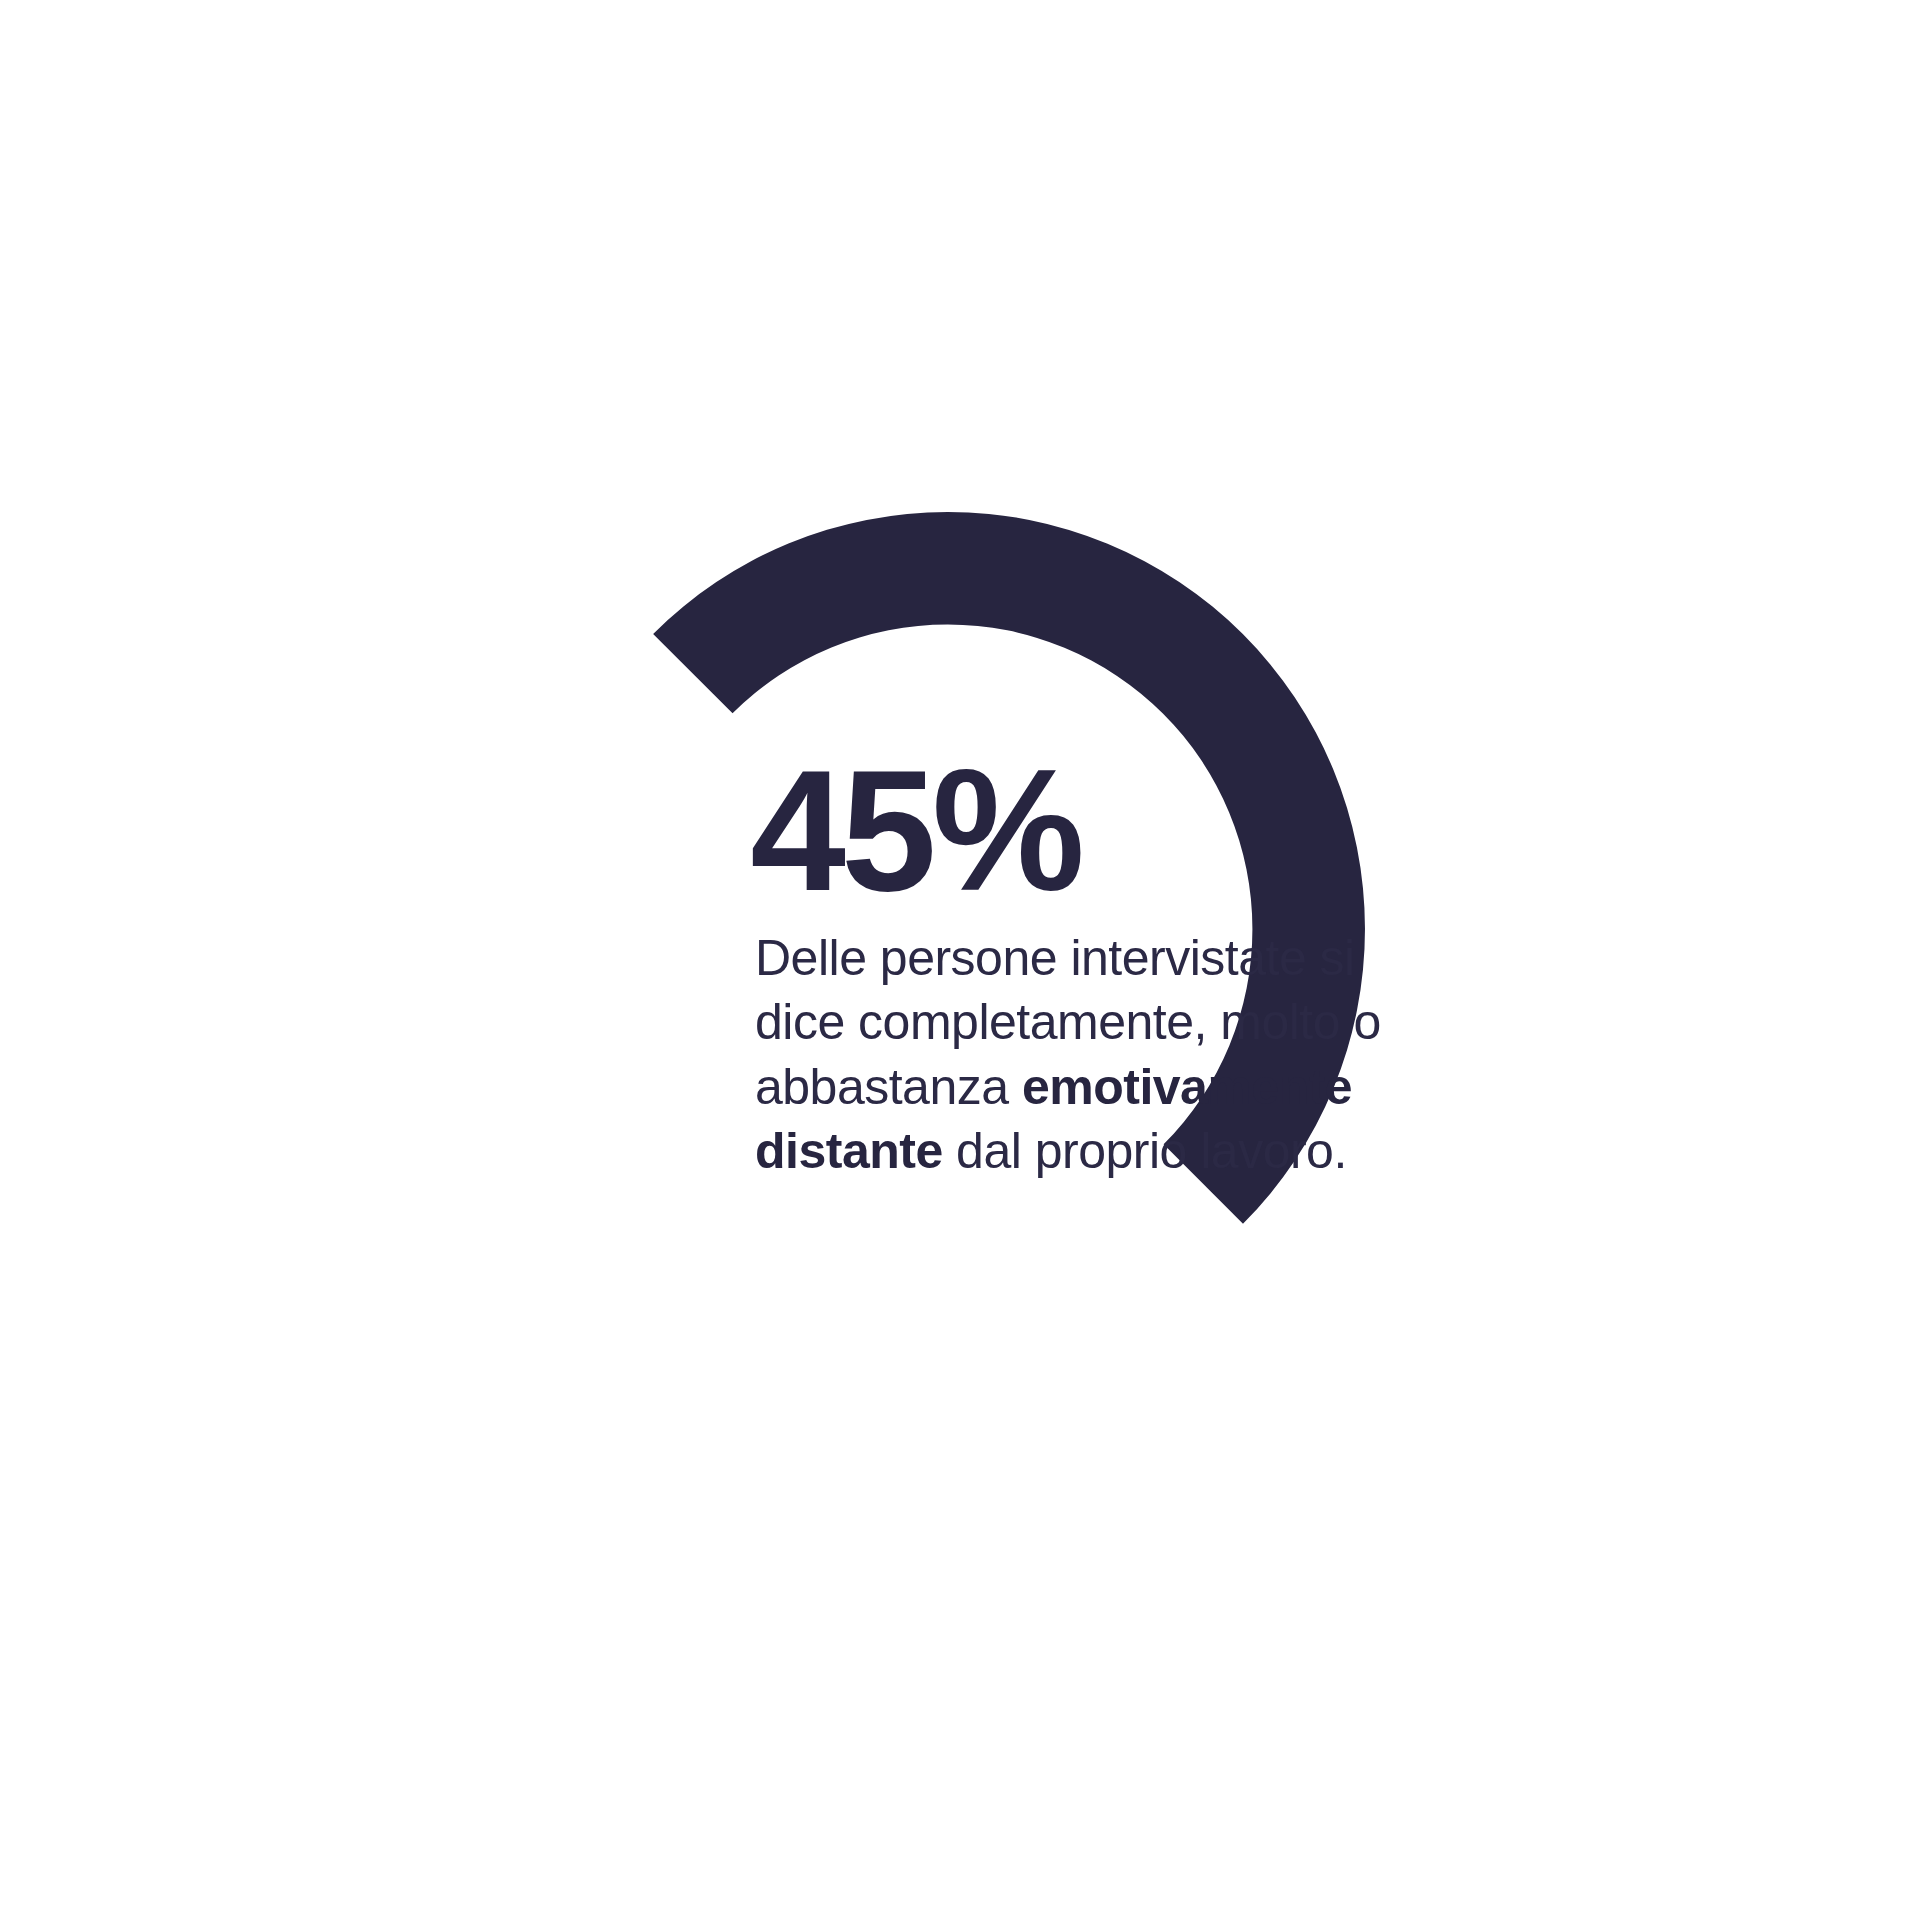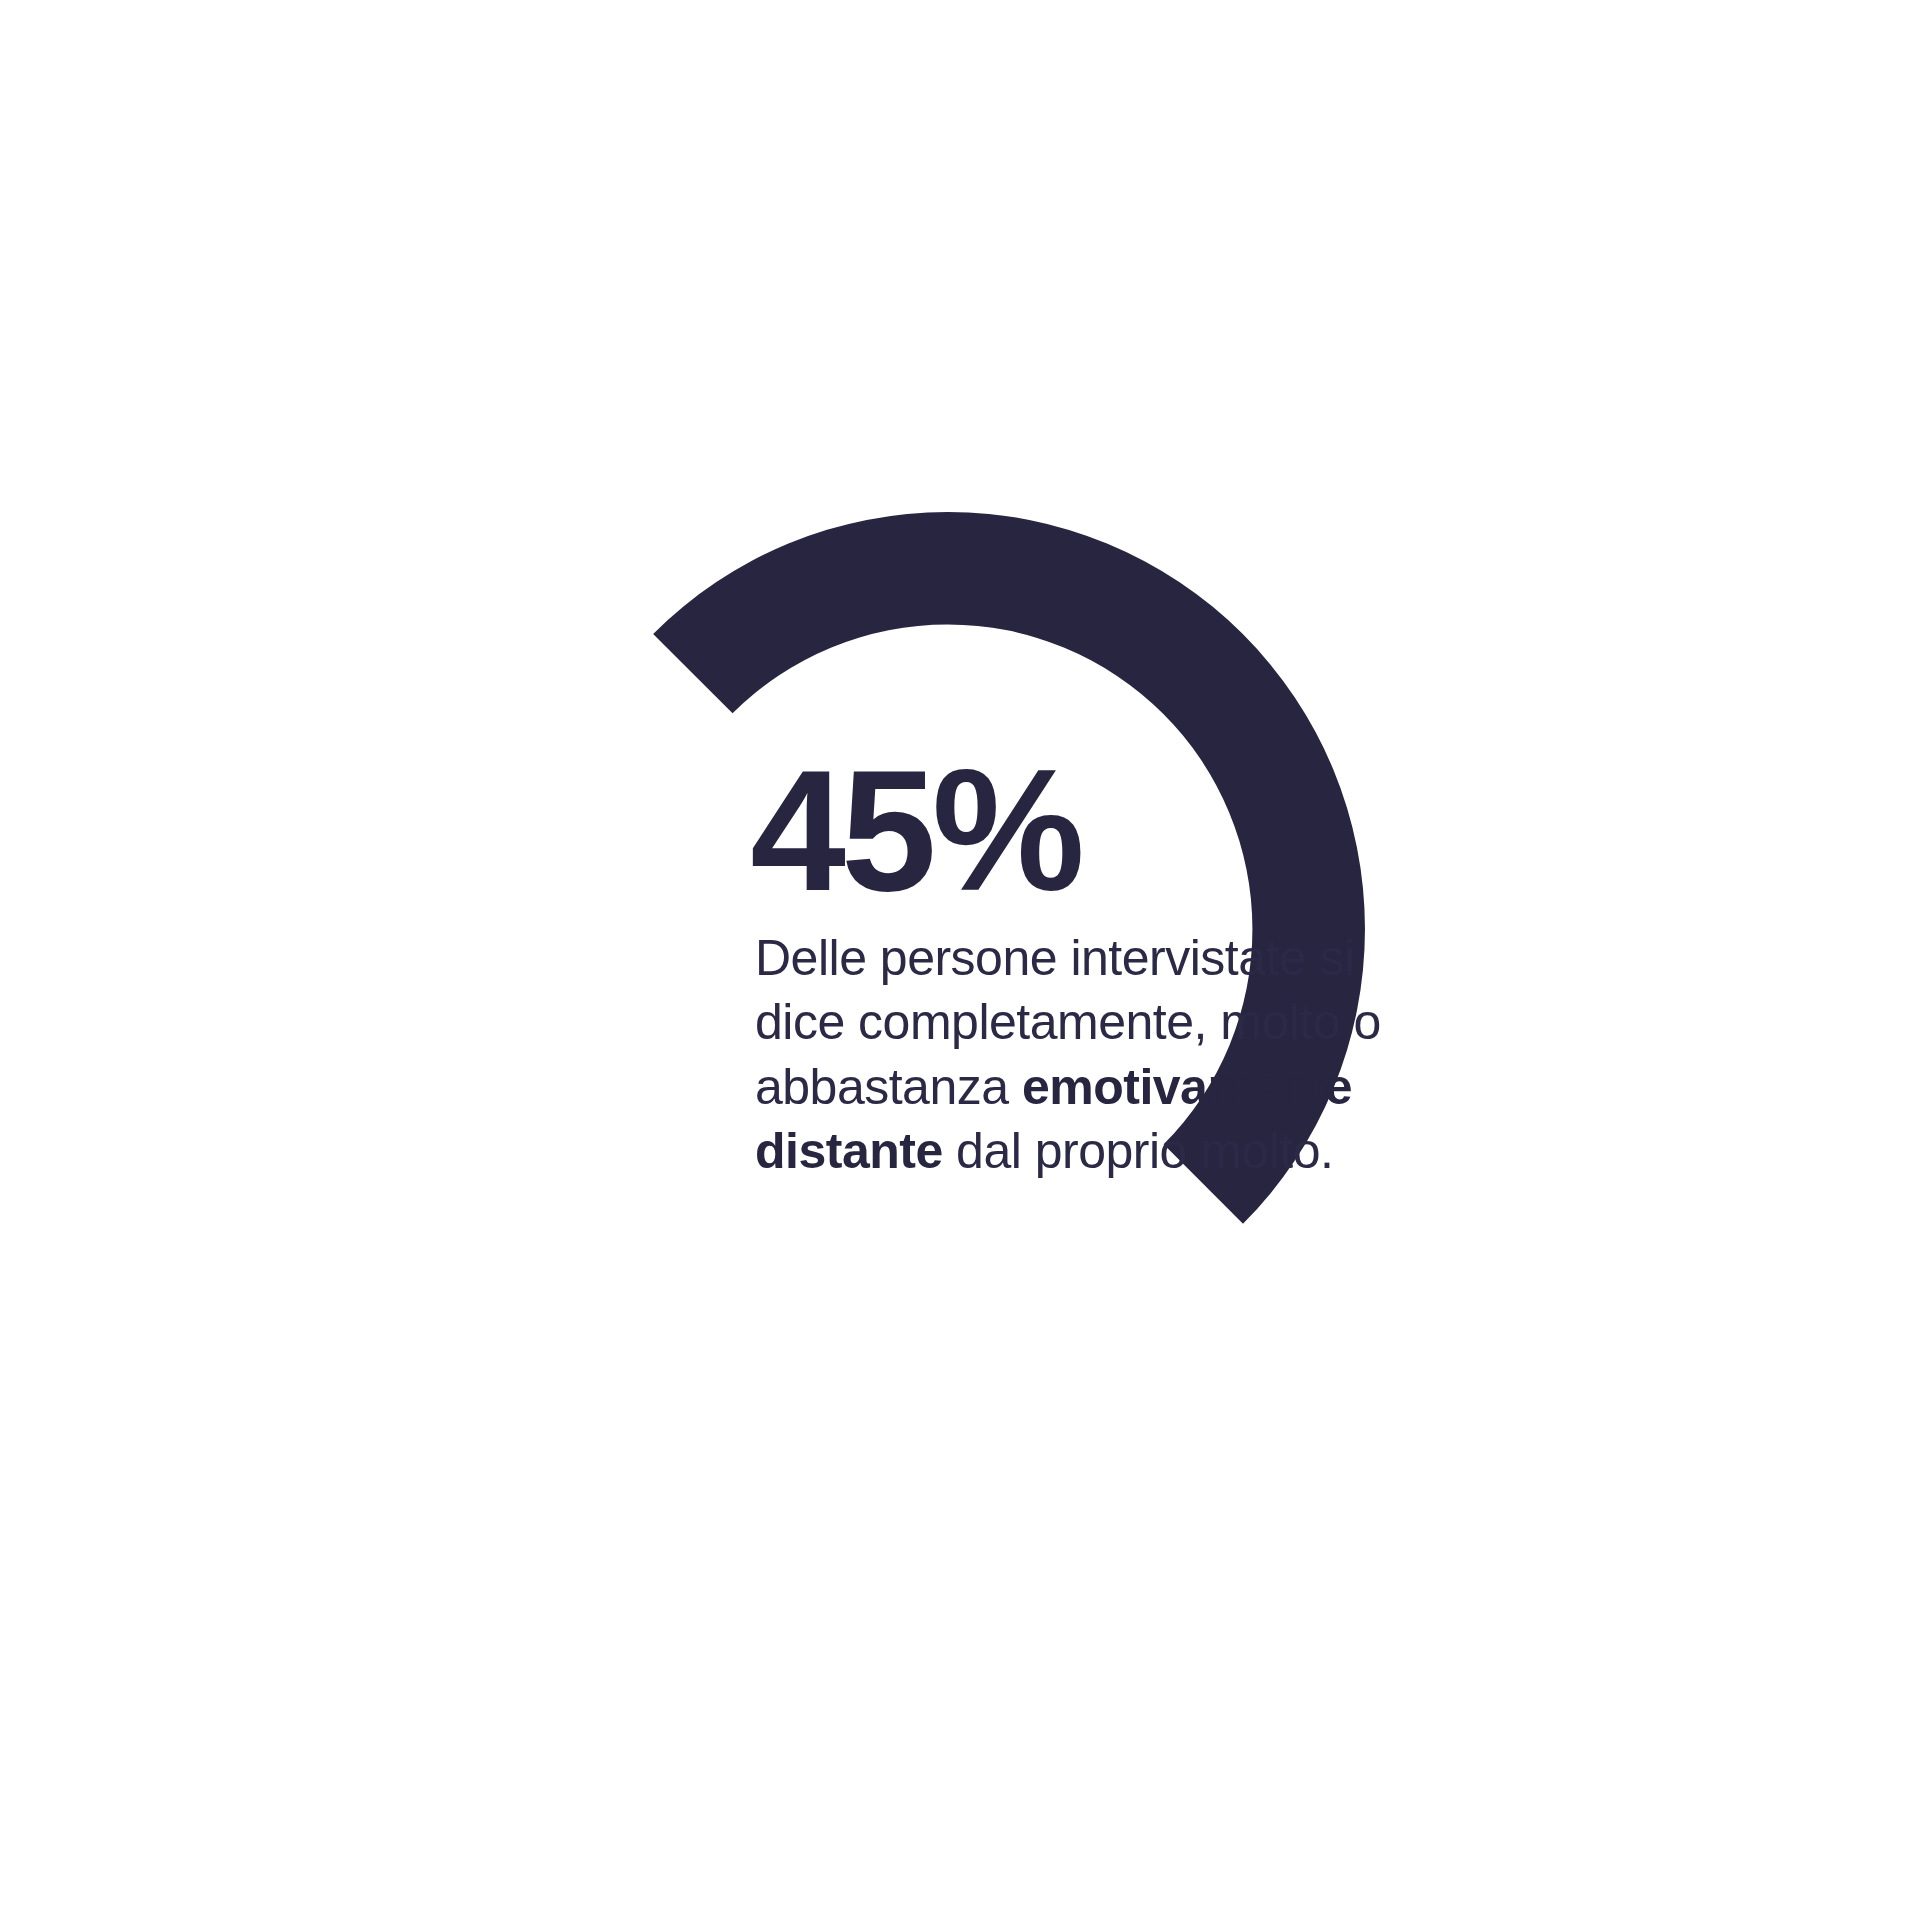--- a/index.html
+++ b/index.html
@@ -82,18 +82,18 @@
   <div id="donut-wrap">
     <svg id="donut-svg" viewBox="0 0 2400 2400" xmlns="http://www.w3.org/2000/svg" aria-hidden="true">
 
       <path id="donut-arc" d="M 814.30 790.30 A 520 520 0 0 1 1549.70 1525.70 L 1450.70 1426.70 A 380 380 0 0 0 913.30 889.30 Z" fill="#272540"></path>
     </svg>
   </div>
 
   <div id="stat-text-block">
     <span id="stat-value">45%</span>
     <p id="stat-description">
-      <span>Delle persone intervistate si dice completamente, molto o abbastanza </span><span class="emph">emotivamente distante</span><span> dal proprio molto.</span>
+      <span>Delle persone intervistate si dice completamente, molto o abbastanza </span><span class="emph">emotivamente distante</span><span> dal proprio lavoro.</span>
     </p>
   </div>
 
 </div>
 
 
 </body></html>

